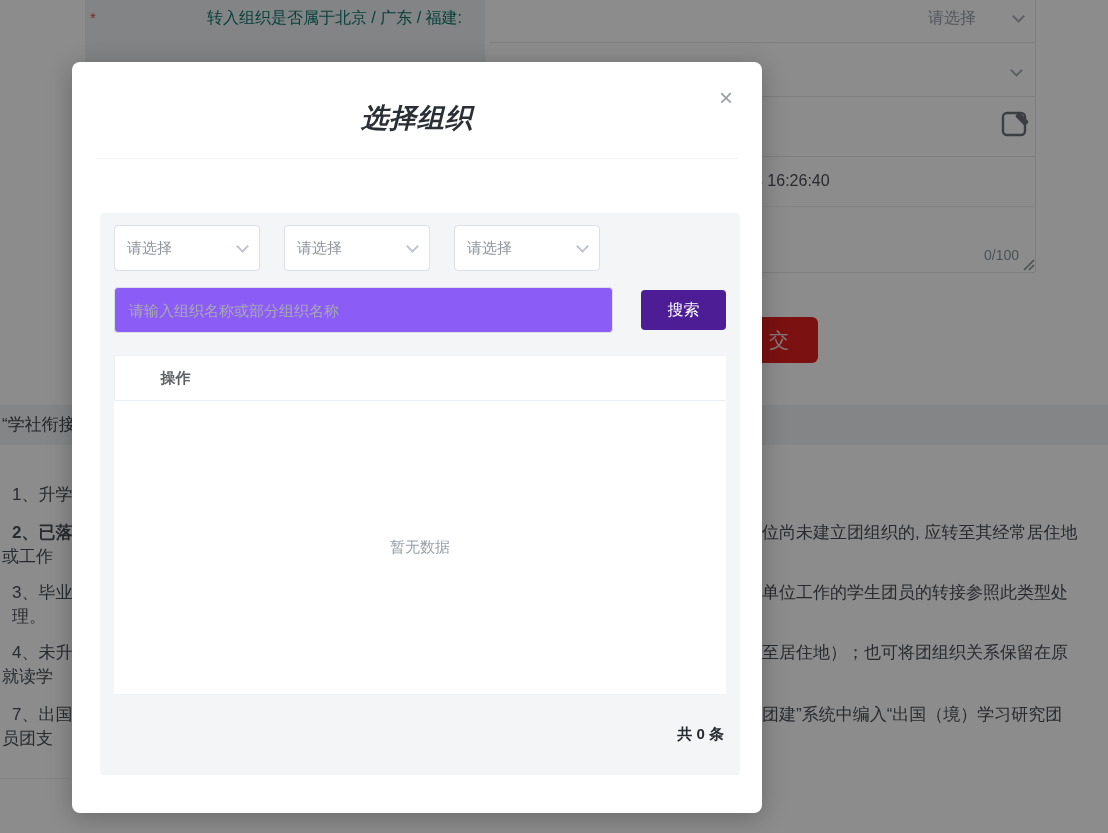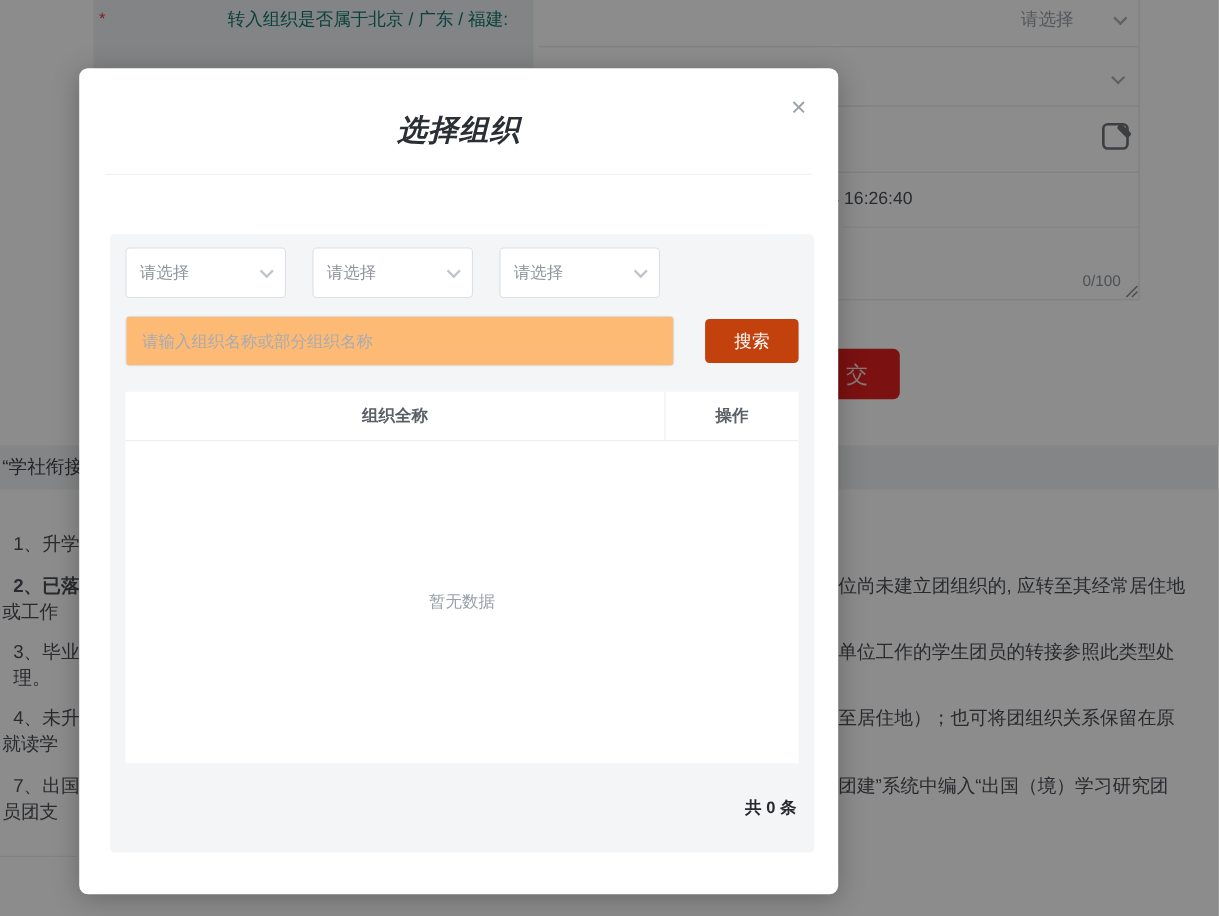--- a/index.html
+++ b/index.html
@@ -37,23 +37,23 @@
                font-size:24px;line-height:26px;color:#9aa0a6;padding:0;}
   .modal-title{padding-top:38px;text-align:center;font-size:27px;font-weight:700;color:#2a2e35;letter-spacing:1px;font-style:italic;}
   .title-divider{position:absolute;left:24px;right:24px;top:96px;height:1px;background:#f0f0f0;}
   .panel{position:absolute;left:28px;top:151px;width:640px;height:562px;background:#f4f5f7;border-radius:4px;padding:12px 14px;}
   .sel-row{display:flex;gap:24px;}
   .sel{width:146px;height:46px;background:#fff;border:1px solid #dcdfe6;border-radius:4px;display:flex;
        align-items:center;justify-content:space-between;padding:0 12px;cursor:pointer;}
   .sel span.txt{font-size:15px;color:#8f959e;}
   .sel .chev{border-color:#c0c4cc;margin-top:-4px;}
   .search-row{display:flex;margin-top:16px;align-items:center;}
-  .search-input{width:500px;height:46px;border:1px solid #dcdfe6;border-radius:4px;padding:0 14px;font-size:15px;color:#303133;outline:none;background:#fdba74;}
+  .search-input{width:500px;height:46px;border:1px solid #dcdfe6;border-radius:4px;padding:0 14px;font-size:15px;color:#303133;outline:none;background:#8b5cf6;}
   .search-input::placeholder{color:#a8abb2;}
-  .search-btn{margin-left:28px;width:85px;height:40px;background:#c2410c;color:#fff;border:none;border-radius:4px;
+  .search-btn{margin-left:28px;width:85px;height:40px;background:#4c1d95;color:#fff;border:none;border-radius:4px;
               font-size:16px;cursor:pointer;}
   .tbl{margin-top:22px;width:612px;background:#fff;border:1px solid #f0f2f5;border-left:none;border-right:none;}
   .tbl-head{display:flex;height:45px;border-bottom:1px solid #ebeef5;}
   .th{display:flex;align-items:center;justify-content:center;font-size:15px;font-weight:600;color:#5c6066;}
   .th.c1{flex:1;}
   .th.c2{width:122px;border-left:1px solid #ebeef5;}
   .tbl-body{height:293px;display:flex;align-items:center;justify-content:center;}
   .empty{font-size:15px;color:#98a0a8;}
   .total{margin-top:30px;text-align:right;padding-right:2px;font-size:15px;font-weight:700;color:#262a30;}
 </style>
@@ -137,21 +137,20 @@
         </div>
       </div>
 
       <div class="search-row">
         <input class="search-input" type="text" value="" placeholder="请输入组织名称或部分组织名称" style="">
         <button class="search-btn">搜索</button>
       </div>
 
       <div class="tbl">
         <div class="tbl-head">
-          <div class="th c1">组织全称</div>
           <div class="th c2">操作</div>
         </div>
         <div class="tbl-body">
           <span class="empty">暂无数据</span>
         </div>
       </div>
 
       <div class="total">共 0 条</div>
     </div>
   </div>

